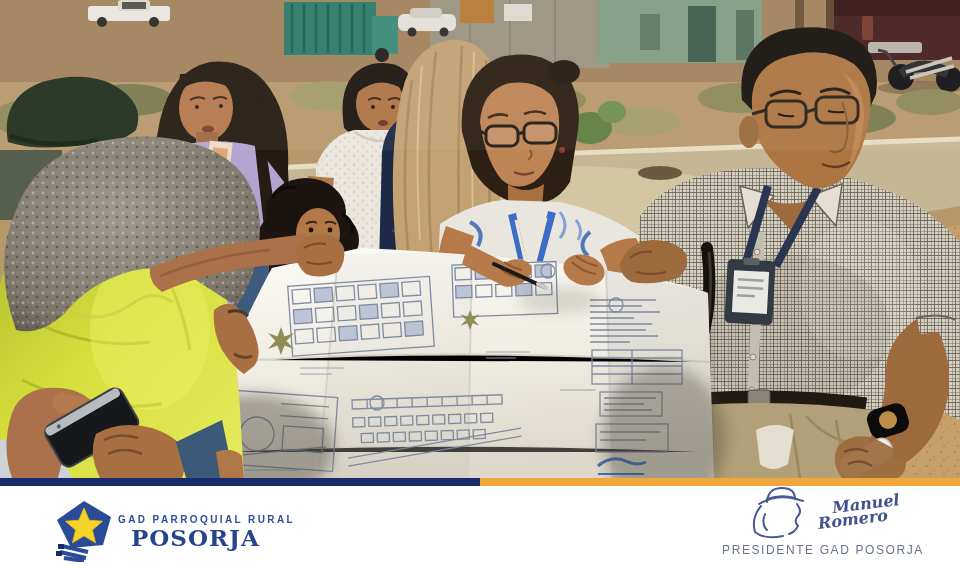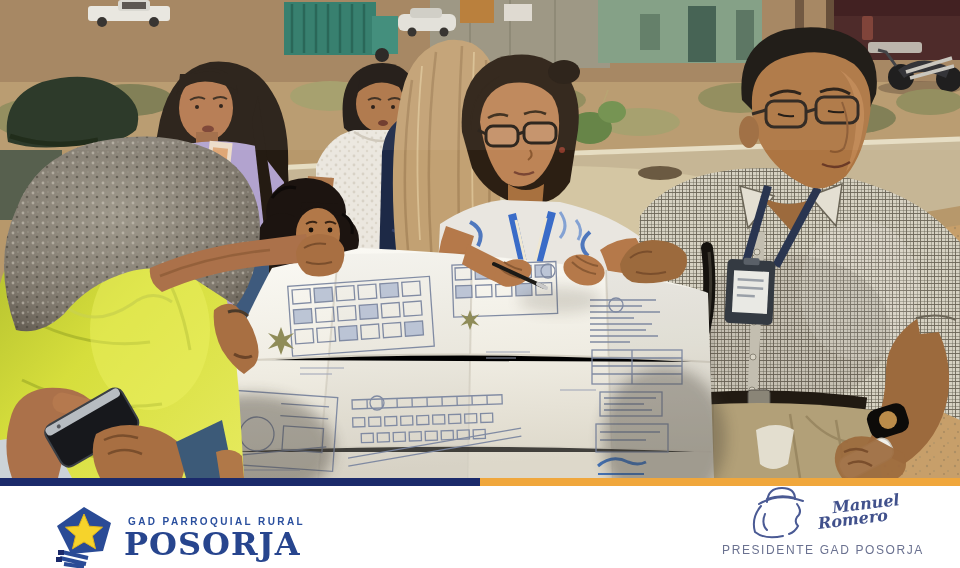--- a/index.html
+++ b/index.html
@@ -5,26 +5,26 @@
   html,body{margin:0;padding:0;background:#777;}
   .stage{position:relative;width:960px;height:568px;overflow:hidden;background:#fff;
          font-family:"Liberation Sans",sans-serif;}
   .photo{position:absolute;left:0;top:0;width:960px;height:478px;}
   .photo svg{display:block}
   
   .footer{position:absolute;left:0;top:478px;width:960px;height:90px;background:#fff;}
   .bar{position:absolute;top:0;height:8px;width:480px;}
   .bar.left{left:0;background:var(--bar-navy,#1b2a6b);}
   .bar.right{left:480px;background:var(--bar-yellow,#f0a73c);}
-  .brand{position:absolute;left:54px;top:28px;display:flex;align-items:center;gap:10px;}
+  .brand{position:absolute;left:54px;top:22px;display:flex;align-items:center;gap:0;}
   .brand-text{display:flex;flex-direction:column;}
   .tagline{font-size:10px;font-weight:bold;letter-spacing:2.4px;color:var(--logo-blue,#2a4f9e);
            margin:2px 0 1px 4px;white-space:nowrap;}
-  .brand-name{font-family:"DejaVu Serif",serif;font-weight:bold;font-size:32px;line-height:1.02;
-              letter-spacing:1px;color:#27458e;white-space:nowrap;}
+  .brand-name{font-family:"DejaVu Serif",serif;font-weight:bold;font-size:23px;line-height:1.02;
+              letter-spacing:1px;color:#27458e;white-space:nowrap;margin-left:17px;}
   .sig{position:absolute;right:22px;top:6px;width:230px;text-align:center;}
   .sig-top{display:flex;align-items:center;justify-content:center;gap:2px;}
   .sig-script{font-family:"DejaVu Serif",serif;font-style:italic;font-weight:bold;
               color:var(--signature-ink,#41518c);transform:rotate(-7deg);text-align:left;}
   .sig-script .l1{display:block;font-size:16px;line-height:14px;margin-left:16px;}
   .sig-script .l2{display:block;font-size:16px;line-height:14px;margin-top:0px;}
   .sig-title{font-size:12px;letter-spacing:1.6px;color:#6a7190;margin-top:3px;white-space:nowrap;}
 </style>
 </head>
 <body>

